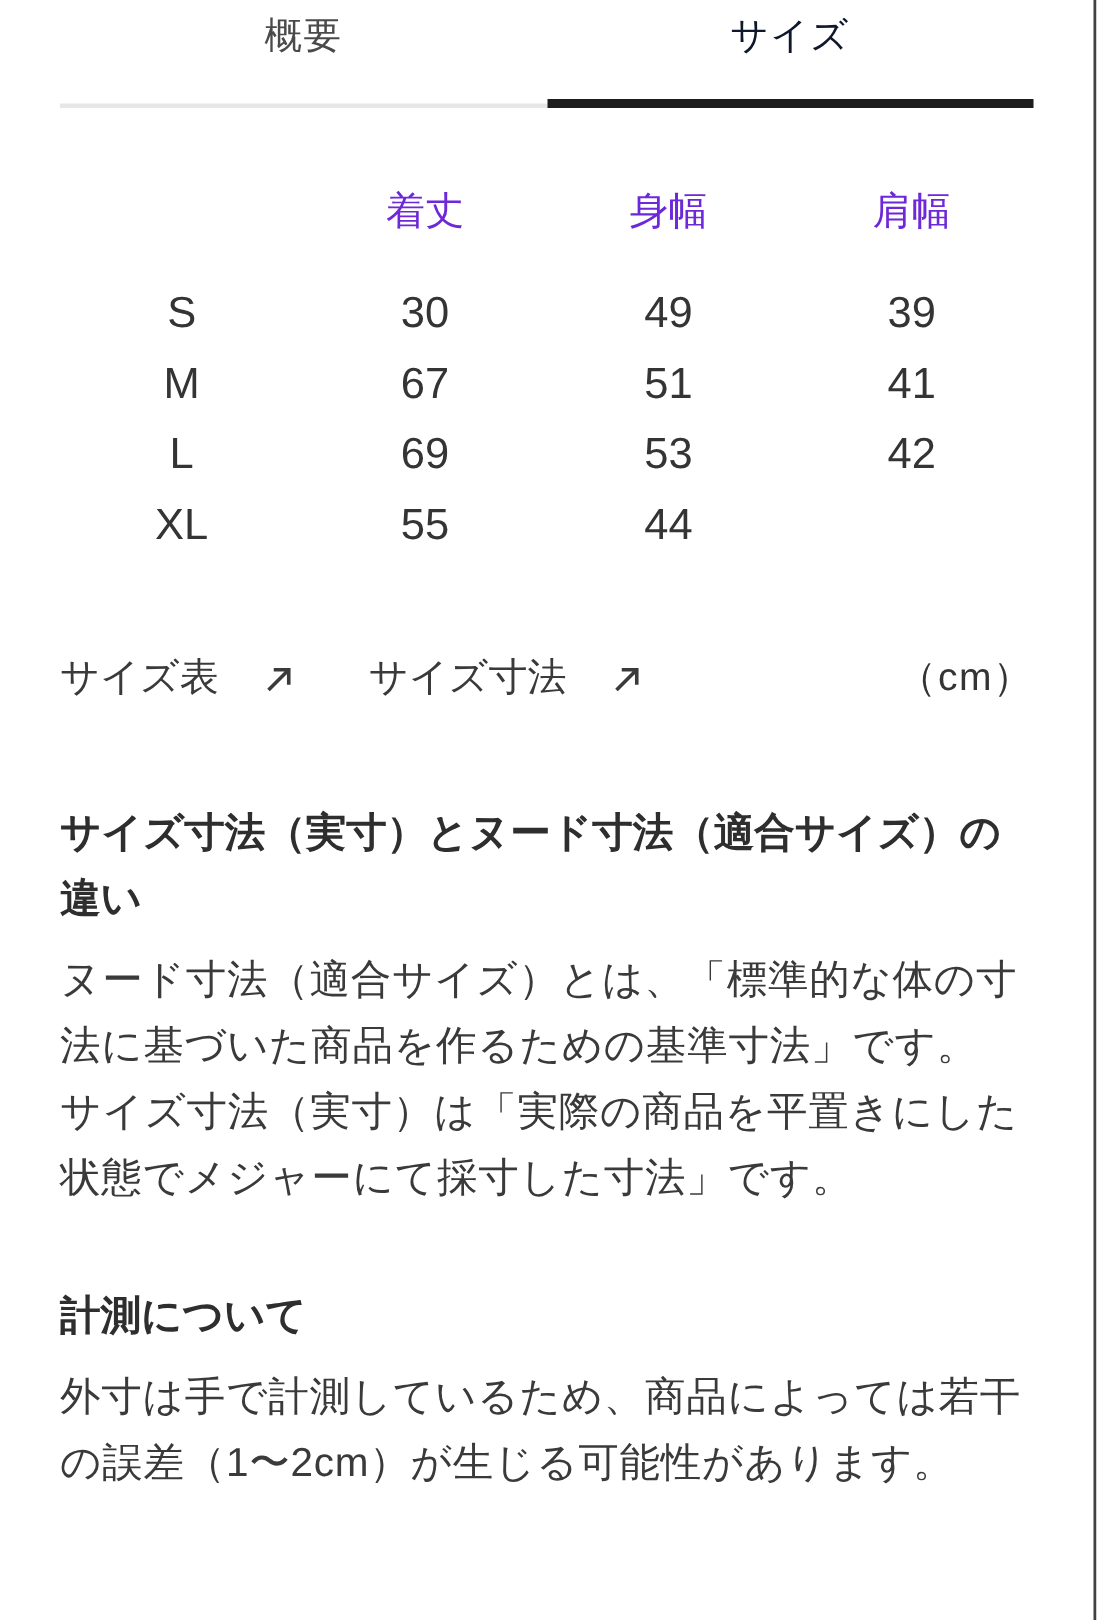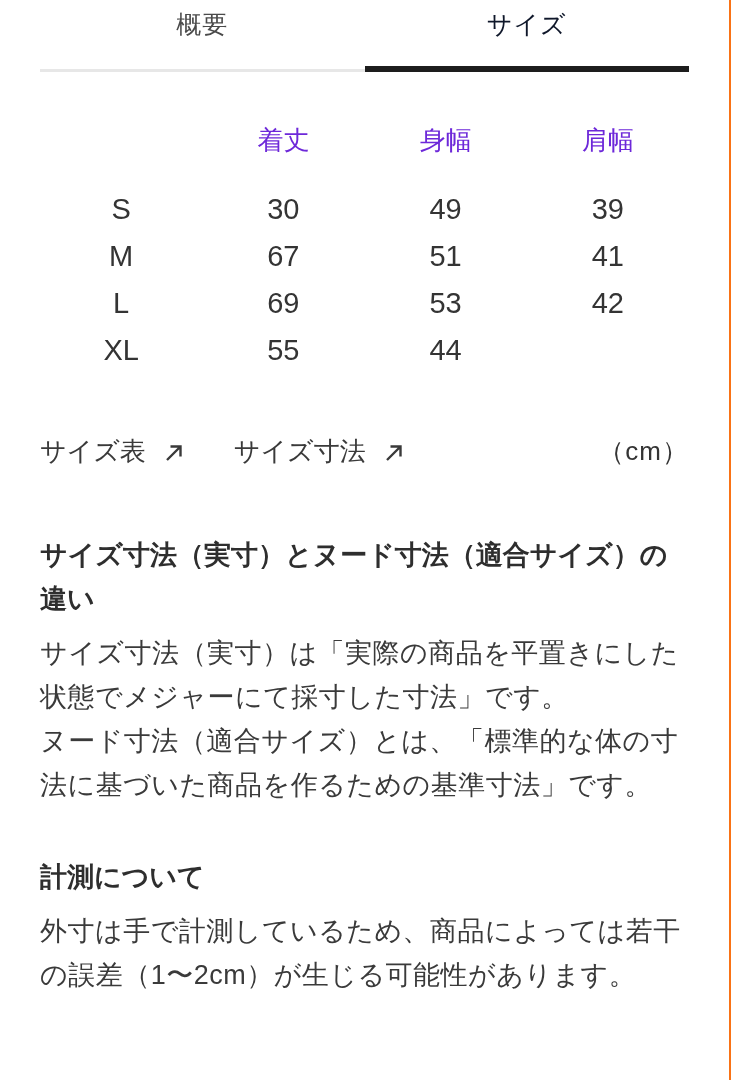--- a/index.html
+++ b/index.html
@@ -12,21 +12,21 @@
     font-family: "Liberation Sans", "DejaVu Sans", sans-serif;
     color: #363636;
     -webkit-font-smoothing: antialiased;
   }
   .page {
     position: relative;
     width: 731px;
     height: 1080px;
     box-sizing: border-box;
     padding: 0 40px;
-    border-right: 2px solid #f97316;
+    border-right: 2px solid #404040;
   }
 
   
   .tabs {
     display: flex;
     padding-top: 8px;
   }
   .tab {
     flex: 1;
     text-align: center;
@@ -73,21 +73,21 @@
   .links-row {
     display: flex;
     align-items: center;
     margin-top: 60px;
     font-size: 26px;
     color: #3a3a3a;
   }
   .ext-link {
     display: inline-flex;
     align-items: center;
-    gap: 16px;
+    gap: 28px;
     cursor: pointer;
     color: #3a3a3a;
     text-decoration: none;
   }
   .ext-link + .ext-link { margin-left: 48px; }
   .ext-link svg { display: block; margin-top: 3px; }
   .unit-label {
     margin-left: auto;
     font-size: 26px;
     color: #343434;
@@ -171,22 +171,22 @@
         <svg width="24" height="24" viewBox="0 0 24 24">
           <path d="M5 19 L18 6 M8.5 5.5 H18.5 V15.5" stroke="#3a3a3a" stroke-width="2.4" fill="none"></path>
         </svg>
       </span>
     </a>
     <span class="unit-label">（cm）</span>
   </div>
 
   <div class="section-difference">
     <h2>サイズ寸法（実寸）とヌード寸法（適合サイズ）の違い</h2>
+    <p>ヌード寸法（適合サイズ）とは、「標準的な体の寸法に基づいた商品を作るための基準寸法」です。</p>
     <p>サイズ寸法（実寸）は「実際の商品を平置きにした状態でメジャーにて採寸した寸法」です。</p>
-    <p>ヌード寸法（適合サイズ）とは、「標準的な体の寸法に基づいた商品を作るための基準寸法」です。</p>
   </div>
 
   <div class="section-measurement">
     <h2>計測について</h2>
     <p>外寸は手で計測しているため、商品によっては若干の誤差（1〜2cm）が生じる可能性があります。</p>
   </div>
 
 </div>
 
 </body></html>

